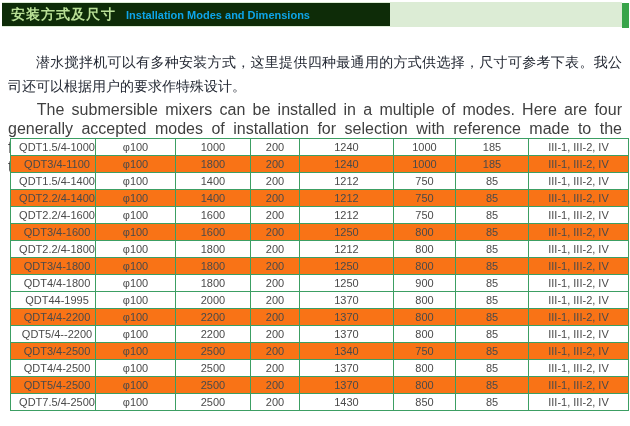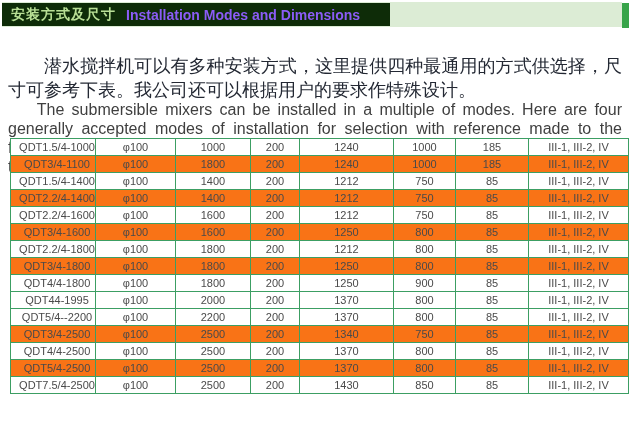--- a/index.html
+++ b/index.html
@@ -18,31 +18,31 @@
     position:absolute;left:0;top:1px;width:388px;height:23px;
     background:#0e2c08;
     display:flex;align-items:center;
     padding-left:9px;box-sizing:border-box;
   }
   .header-bar .title-zh{
     color:#b8df95;font-weight:bold;font-size:14px;letter-spacing:1px;
     white-space:nowrap;
   }
   .header-bar .title-en{
-    color:#8b5cf6;font-weight:bold;font-size:14px;margin-left:10px;
+    color:#0ea5e9;font-weight:bold;font-size:11px;margin-left:10px;
     white-space:nowrap;
   }
   .header-accent{
     position:absolute;left:622px;top:3px;width:7px;height:25px;
     background:#37a449;
   }
   
   .intro-zh{
     position:absolute;left:8px;top:36px;width:614px;
-    font-size:18px;line-height:24px;color:#232833;
+    font-size:14px;line-height:24px;color:#232833;
     text-indent:2em;text-align:justify;
   }
   .intro-en{
     position:absolute;left:8px;top:84px;width:614px;
     font-size:16px;line-height:19px;color:#3f3f3f;
     text-indent:1.8em;text-align:justify;
   }
   
   table.spec{
     position:absolute;left:10px;top:138px;width:618px;
@@ -180,20 +180,30 @@
       <tr>
         <td class="model">QDT44-1995</td>
         <td>φ100</td>
         <td>2000</td>
         <td>200</td>
         <td>1370</td>
         <td>800</td>
         <td>85</td>
         <td>III-1, III-2, IV</td>
       </tr>
+      <tr class="alt">
+        <td class="model">QDT4/4-2200</td>
+        <td>φ100</td>
+        <td>2200</td>
+        <td>200</td>
+        <td>1370</td>
+        <td>800</td>
+        <td>85</td>
+        <td>III-1, III-2, IV</td>
+      </tr>
       <tr>
         <td class="model">QDT5/4--2200</td>
         <td>φ100</td>
         <td>2200</td>
         <td>200</td>
         <td>1370</td>
         <td>800</td>
         <td>85</td>
         <td>III-1, III-2, IV</td>
       </tr>

